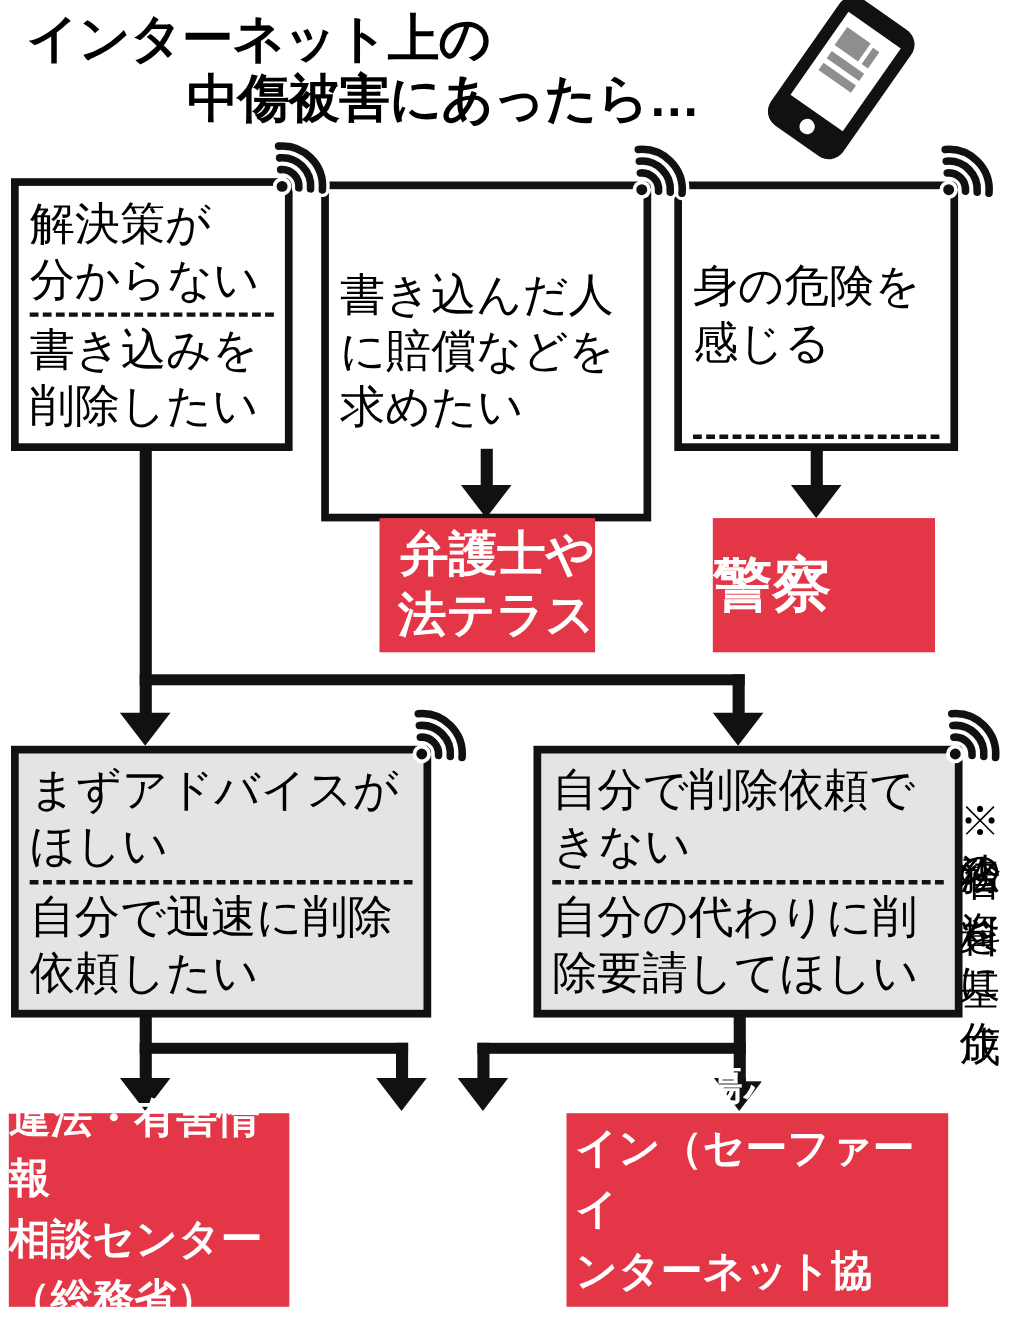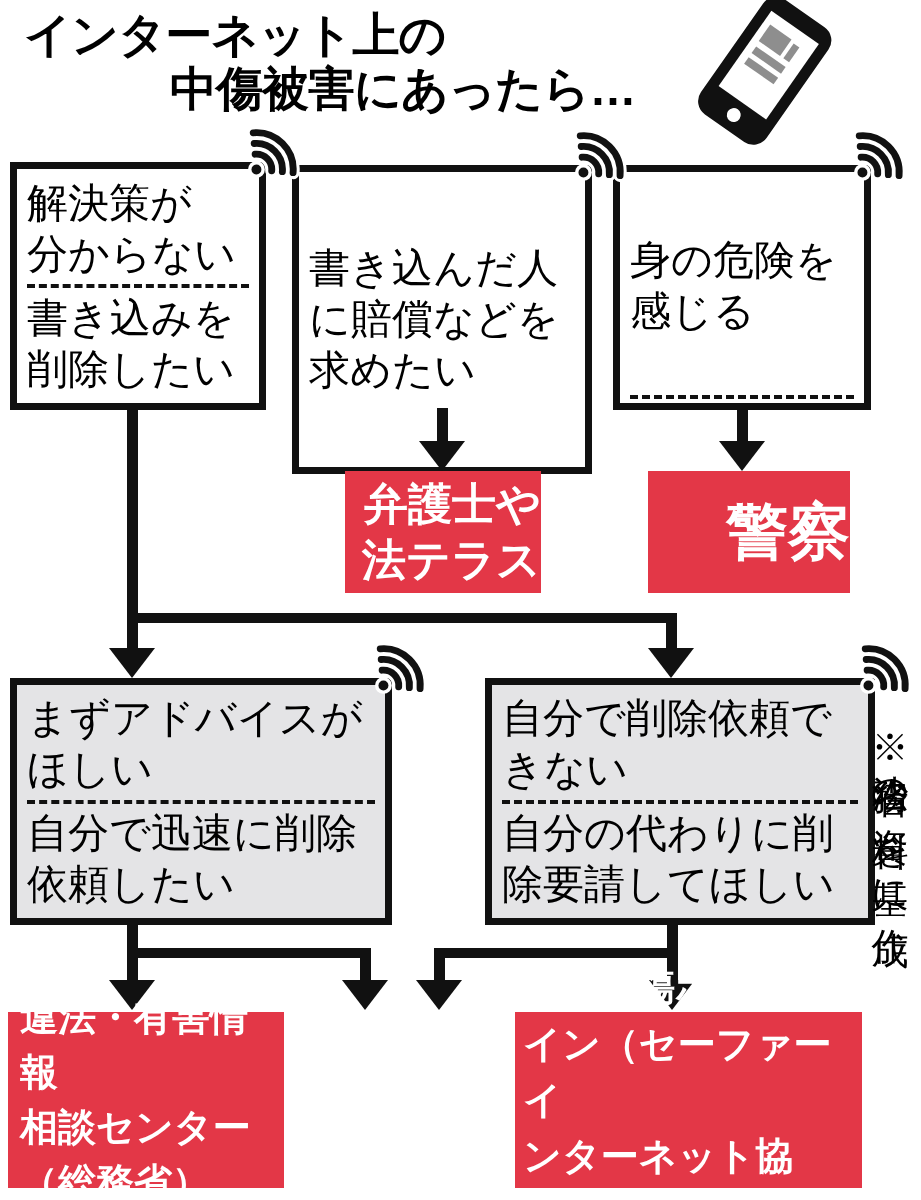--- a/index.html
+++ b/index.html
@@ -83,21 +83,21 @@
   <div class="arrowhead" style="left:719px;top:441px;"></div>
 
   <div class="stem" style="left:127px;top:408px;height:242px;"></div>
   <div class="hbar" style="left:127px;top:613px;width:550px;"></div>
   <div class="stem" style="left:666px;top:613px;height:37px;"></div>
   <div class="arrowhead" style="left:109px;top:648px;"></div>
   <div class="arrowhead" style="left:648px;top:648px;"></div>
 
   <div class="rbox" style="left:345px;top:471px;width:196px;height:122px;font-size:44px;line-height:1.28;text-align:right;">弁護士や
 法テラス</div>
-  <div class="rbox" style="left:648px;top:471px;width:202px;height:122px;font-size:62px;text-align:right;">警察</div>
+  <div class="rbox" style="left:648px;top:471px;width:202px;height:122px;font-size:54px;text-align:left;">警察</div>
 
   <div class="node gbox" style="left:10px;top:678px;width:382px;height:247px;">
     <div class="seg">まずアドバイスが
 ほしい</div>
     <div class="divider"></div>
     <div class="seg">自分で迅速に削除
 依頼したい</div>
   </div>
 
   <div class="node gbox" style="left:485px;top:678px;width:390px;height:247px;">
@@ -113,21 +113,21 @@
   <div class="stem" style="left:360px;top:948px;height:34px;"></div>
   <div class="arrowhead" style="left:109px;top:980px;"></div>
   <div class="arrowhead" style="left:342px;top:980px;"></div>
 
   <div class="stem" style="left:667px;top:923px;height:59px;"></div>
   <div class="hbar" style="left:434px;top:948px;width:244px;"></div>
   <div class="stem" style="left:434px;top:948px;height:34px;"></div>
   <div class="arrowhead" style="left:416px;top:980px;"></div>
   <div class="arrowhead" style="left:649px;top:980px;"></div>
 
-  <div class="rbox" style="left:8px;top:1012px;width:276px;height:176px;font-size:38px;line-height:1.45;padding-left:12px;">違法・有害情報
+  <div class="rbox" style="left:8px;top:1012px;width:255px;height:176px;font-size:38px;line-height:1.45;">違法・有害情報
 相談センター
 （総務省）</div>
   <div class="rbox" style="left:515px;top:1012px;width:347px;height:176px;font-size:38px;line-height:1.48;padding-left:8px;">誹謗中傷ホットラ
 イン（セーファーイ
 ンターネット協会）</div>
 
   <svg class="wifi" style="left:222px;top:116px;" width="88" height="74" viewBox="-15 -5 115 95">
     <g transform="rotate(45 30 64)">
       <g stroke="#fff" stroke-width="17" fill="none" stroke-linecap="round">
         <path d="M 14.7 51.1 A 20 20 0 0 1 45.3 51.1"></path>

